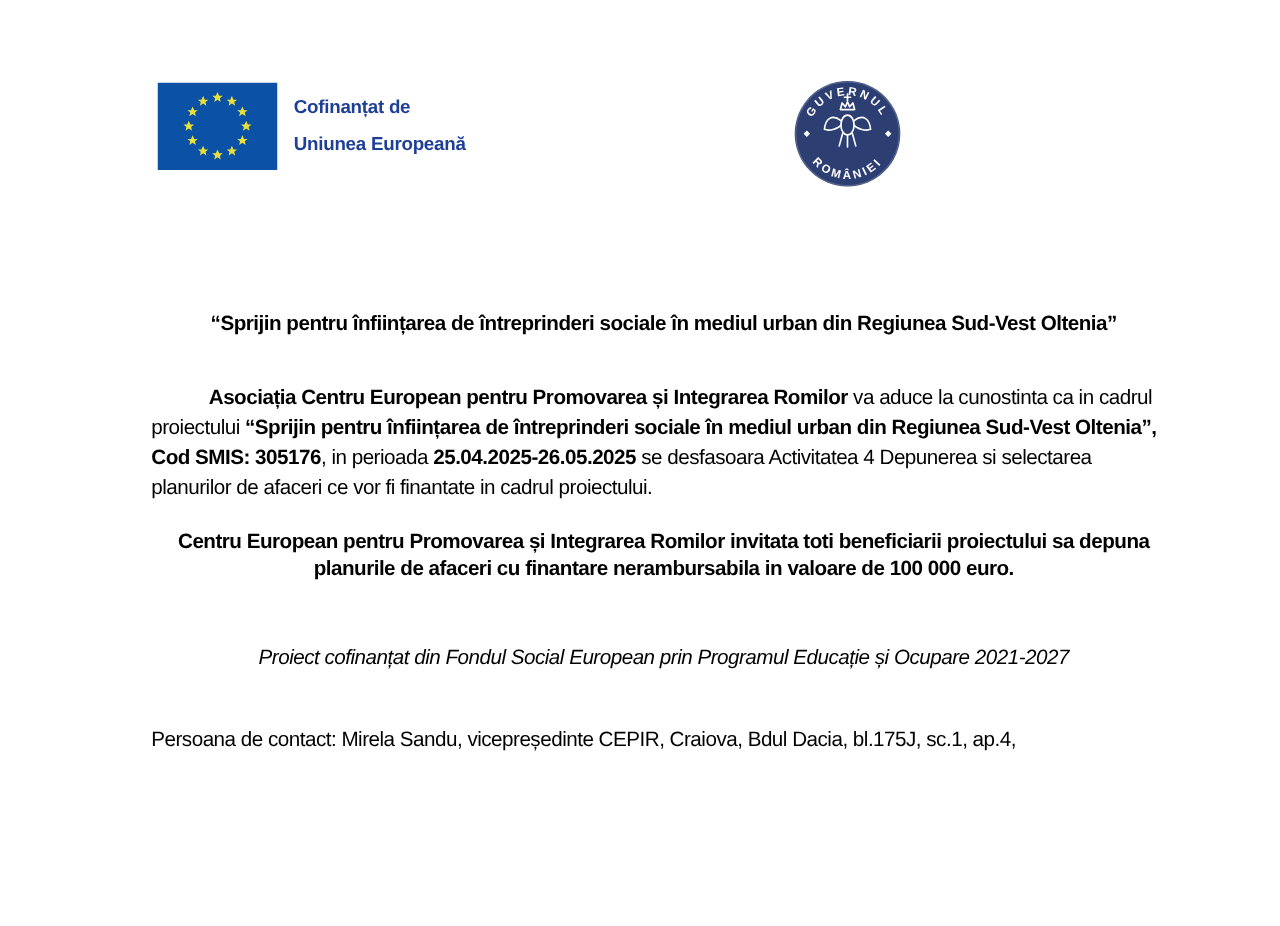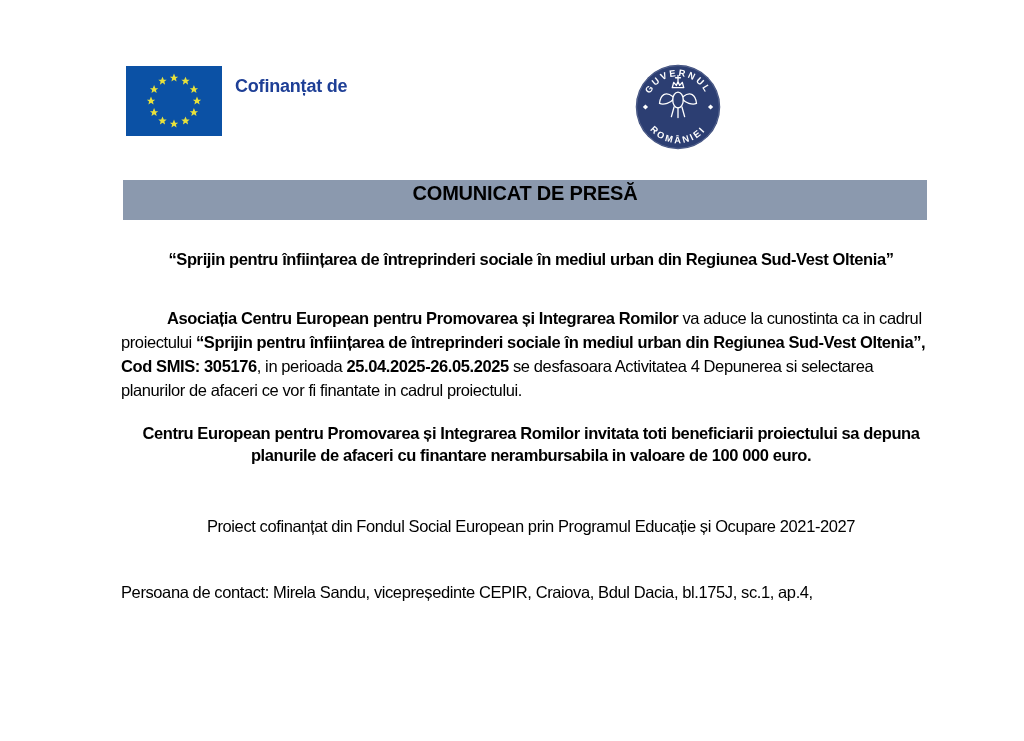--- a/index.html
+++ b/index.html
@@ -19,21 +19,21 @@
     left: 126px;
     top: 66px;
     display: flex;
     align-items: flex-start;
   }
   .eu-flag-svg { display: block; }
   .eu-caption {
     margin-left: 13px;
     margin-top: 5px;
     font-weight: bold;
-    font-size: 18px;
+    font-size: 15px;
     line-height: 30px;
     color: #1e3f96;
     letter-spacing: -0.2px;
   }
   .gov-logo {
     position: absolute;
     left: 634px;
     top: 63px;
   }
   .seal-text { font-family: "Liberation Sans", sans-serif; font-weight: bold; font-size: 10.5px; letter-spacing: 2.6px; fill: #ffffff; }
@@ -79,20 +79,21 @@
   .b { font-weight: bold; }
   .invitation {
     margin: 20px 0 0 0;
     text-align: center;
     font-weight: bold;
     line-height: 22px;
   }
   .funding {
     margin: 48px 0 0 0;
     text-align: center;
+    font-style: italic;
   }
   .contact {
     margin-top: 42px;
     text-align: left;
     line-height: 25px;
   }
 </style>
 </head>
 <body>
 
@@ -114,20 +115,21 @@
         <use href="#eu-star" x="48" y="58"></use>
         <use href="#eu-star" x="36.5" y="54.92"></use>
         <use href="#eu-star" x="28.08" y="46.5"></use>
         <use href="#eu-star" x="25" y="35"></use>
         <use href="#eu-star" x="28.08" y="23.5"></use>
         <use href="#eu-star" x="36.5" y="15.08"></use>
       </g>
     </svg>
     <div class="eu-caption">
       <div>Cofinanțat de</div>
+      <div>Uniunea Europeană</div>
     </div>
   </div>
 
   <div class="gov-logo">
     <svg width="88" height="88" viewBox="0 0 100 100" aria-hidden="true">
       <defs>
         <path id="seal-arc-top" d="M 15 50 A 35 35 0 1 1 85 50" fill="none"></path>
         <path id="seal-arc-bottom" d="M 9 50 A 41 41 0 1 0 91 50" fill="none"></path>
       </defs>
       <circle cx="50" cy="50" r="48" fill="#2c3e72"></circle>
@@ -144,23 +146,20 @@
         <path d="M50 14 v6 M47.2 16.8 h5.6"></path>
         <path d="M43.5 28 l1.6 -6 3 3.5 1.9 -4.5 1.9 4.5 3 -3.5 1.6 6 z"></path>
         <ellipse cx="50" cy="42" rx="6" ry="9"></ellipse>
         <path d="M44 38 C36 32 30 36 29 46 C34 48 42 45 44 42"></path>
         <path d="M56 38 C64 32 70 36 71 46 C66 48 58 45 56 42"></path>
         <path d="M45.5 50 L42.5 61 M50 51 V62 M54.5 50 L57.5 61"></path>
       </g>
     </svg>
   </div>
 
-  <div class="banner">
-    <span>COMUNICAT DE PRESĂ</span>
-  </div>
 
   <main class="content">
 
     <div class="heading">
       <div class="center-line">
           <span>“Sprijin pentru înființarea de întreprinderi sociale în mediul urban din Regiunea Sud-Vest Oltenia”</span>
         </div>
     </div>
 
     <p class="intro"><span class="b">Asociația Centru European pentru Promovarea și Integrarea Romilor</span><span> va aduce la cunostinta ca in cadrul proiectului </span><span class="b">“Sprijin pentru înființarea de întreprinderi sociale în mediul urban din Regiunea Sud-Vest Oltenia”, Cod SMIS: 305176</span><span>, in perioada </span><span class="b">25.04.2025-26.05.2025</span><span> se desfasoara Activitatea 4 Depunerea si selectarea planurilor de afaceri ce vor fi finantate in cadrul proiectului.</span></p>

